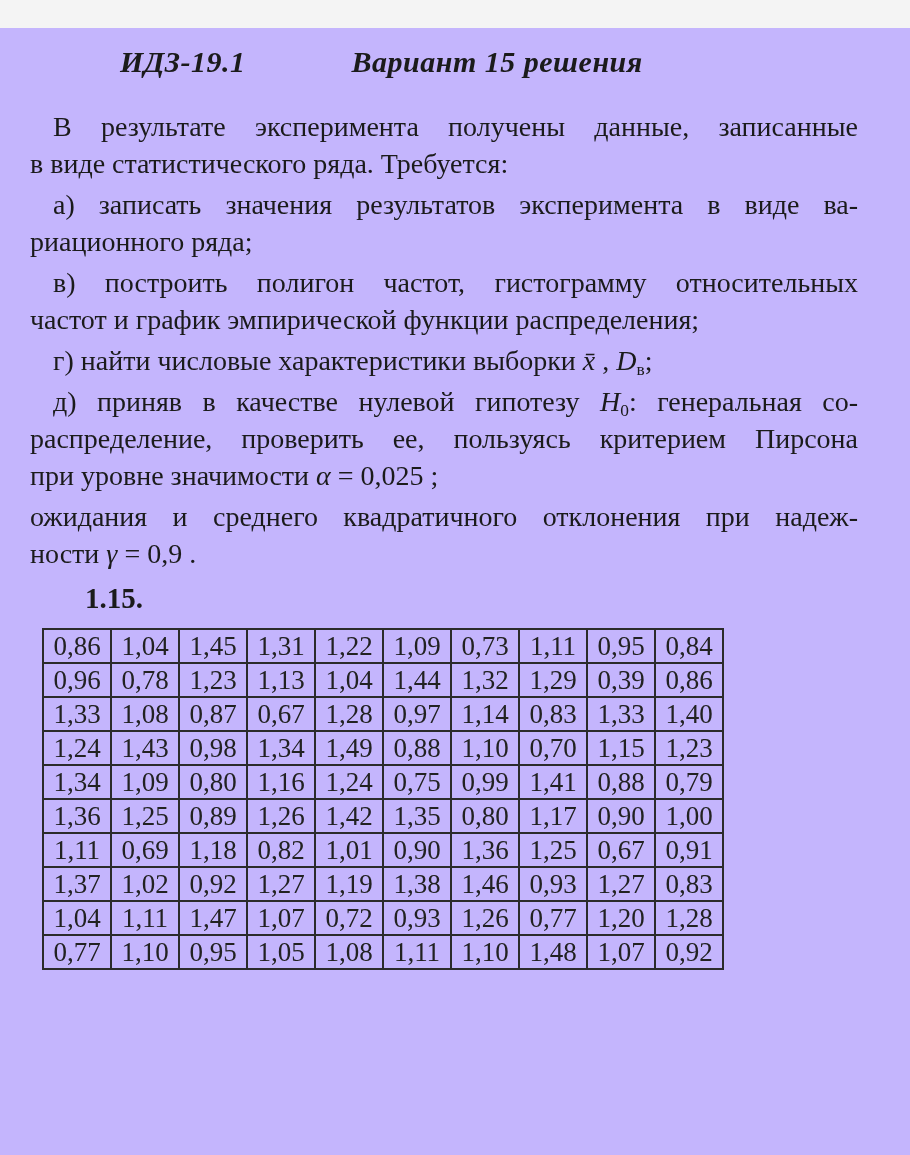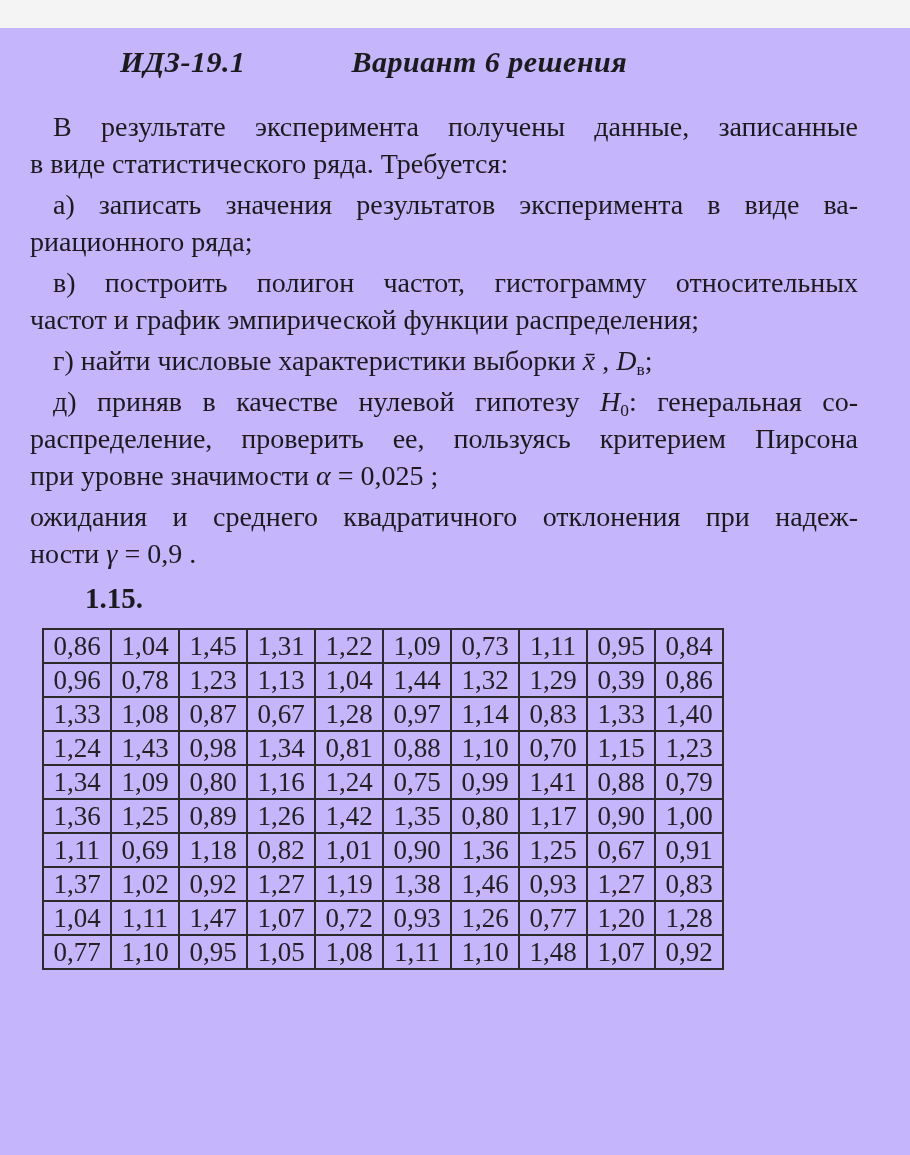--- a/index.html
+++ b/index.html
@@ -72,21 +72,21 @@
     padding: 0;
   }
 </style>
 </head>
 <body>
 
 <div class="page">
 
   <div class="header">
     <span class="doc-id">ИДЗ-19.1</span>
-    <span class="doc-title">Вариант 6 решения</span>
+    <span class="doc-title">Вариант 15 решения</span>
   </div>
 
   <div class="content">
       <div class="para">
         <div class="line j ind"><span class="run">В результате эксперимента получены данные, записанные</span></div>
         <div class="line"><span class="run">в виде статистического ряда. Требуется:</span></div>
       </div>
       <div class="para">
         <div class="line j ind"><span class="run">а) записать значения результатов эксперимента в виде ва-</span></div>
         <div class="line"><span class="run">риационного ряда;</span></div>
@@ -147,21 +147,21 @@
           <td>1,14</td>
           <td>0,83</td>
           <td>1,33</td>
           <td>1,40</td>
         </tr>
         <tr>
           <td>1,24</td>
           <td>1,43</td>
           <td>0,98</td>
           <td>1,34</td>
-          <td>0,81</td>
+          <td>1,49</td>
           <td>0,88</td>
           <td>1,10</td>
           <td>0,70</td>
           <td>1,15</td>
           <td>1,23</td>
         </tr>
         <tr>
           <td>1,34</td>
           <td>1,09</td>
           <td>0,80</td>

